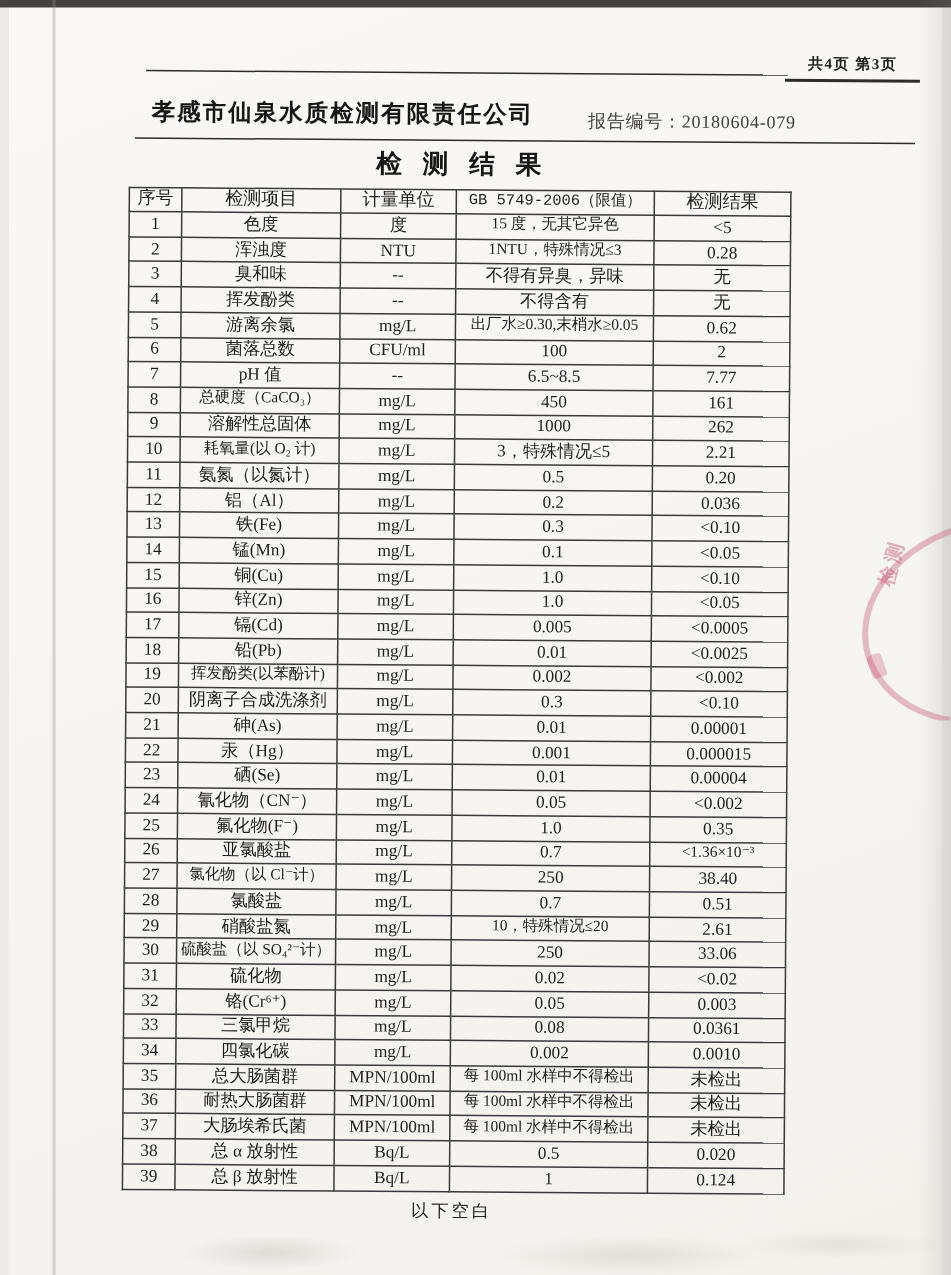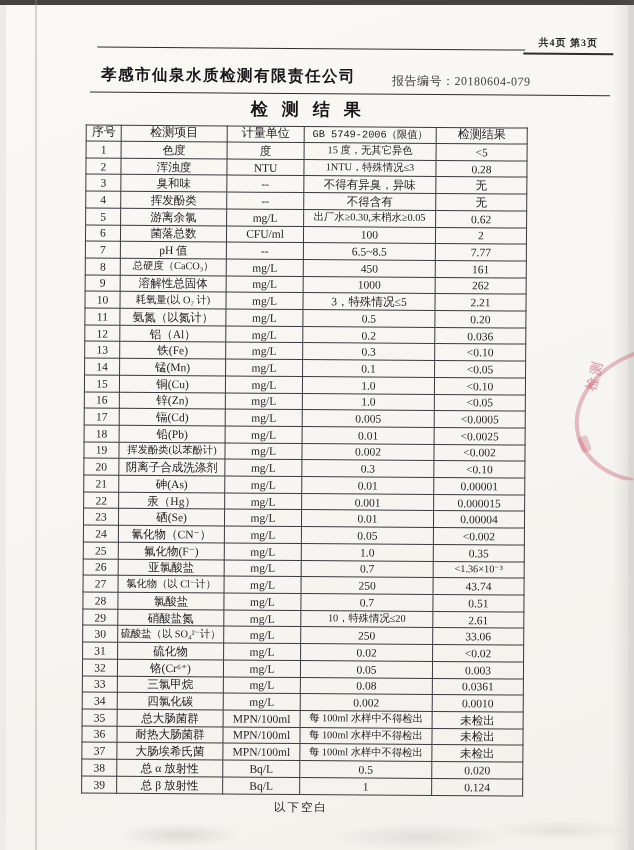--- a/index.html
+++ b/index.html
@@ -297,21 +297,21 @@
           <td>亚氯酸盐</td>
           <td>mg/L</td>
           <td>0.7</td>
           <td class="small">&lt;1.36×10⁻³</td>
         </tr>
         <tr>
           <td>27</td>
           <td class="small">氯化物（以 Cl⁻计）</td>
           <td>mg/L</td>
           <td>250</td>
-          <td>43.74</td>
+          <td>38.40</td>
         </tr>
         <tr>
           <td>28</td>
           <td>氯酸盐</td>
           <td>mg/L</td>
           <td>0.7</td>
           <td>0.51</td>
         </tr>
         <tr>
           <td>29</td>

